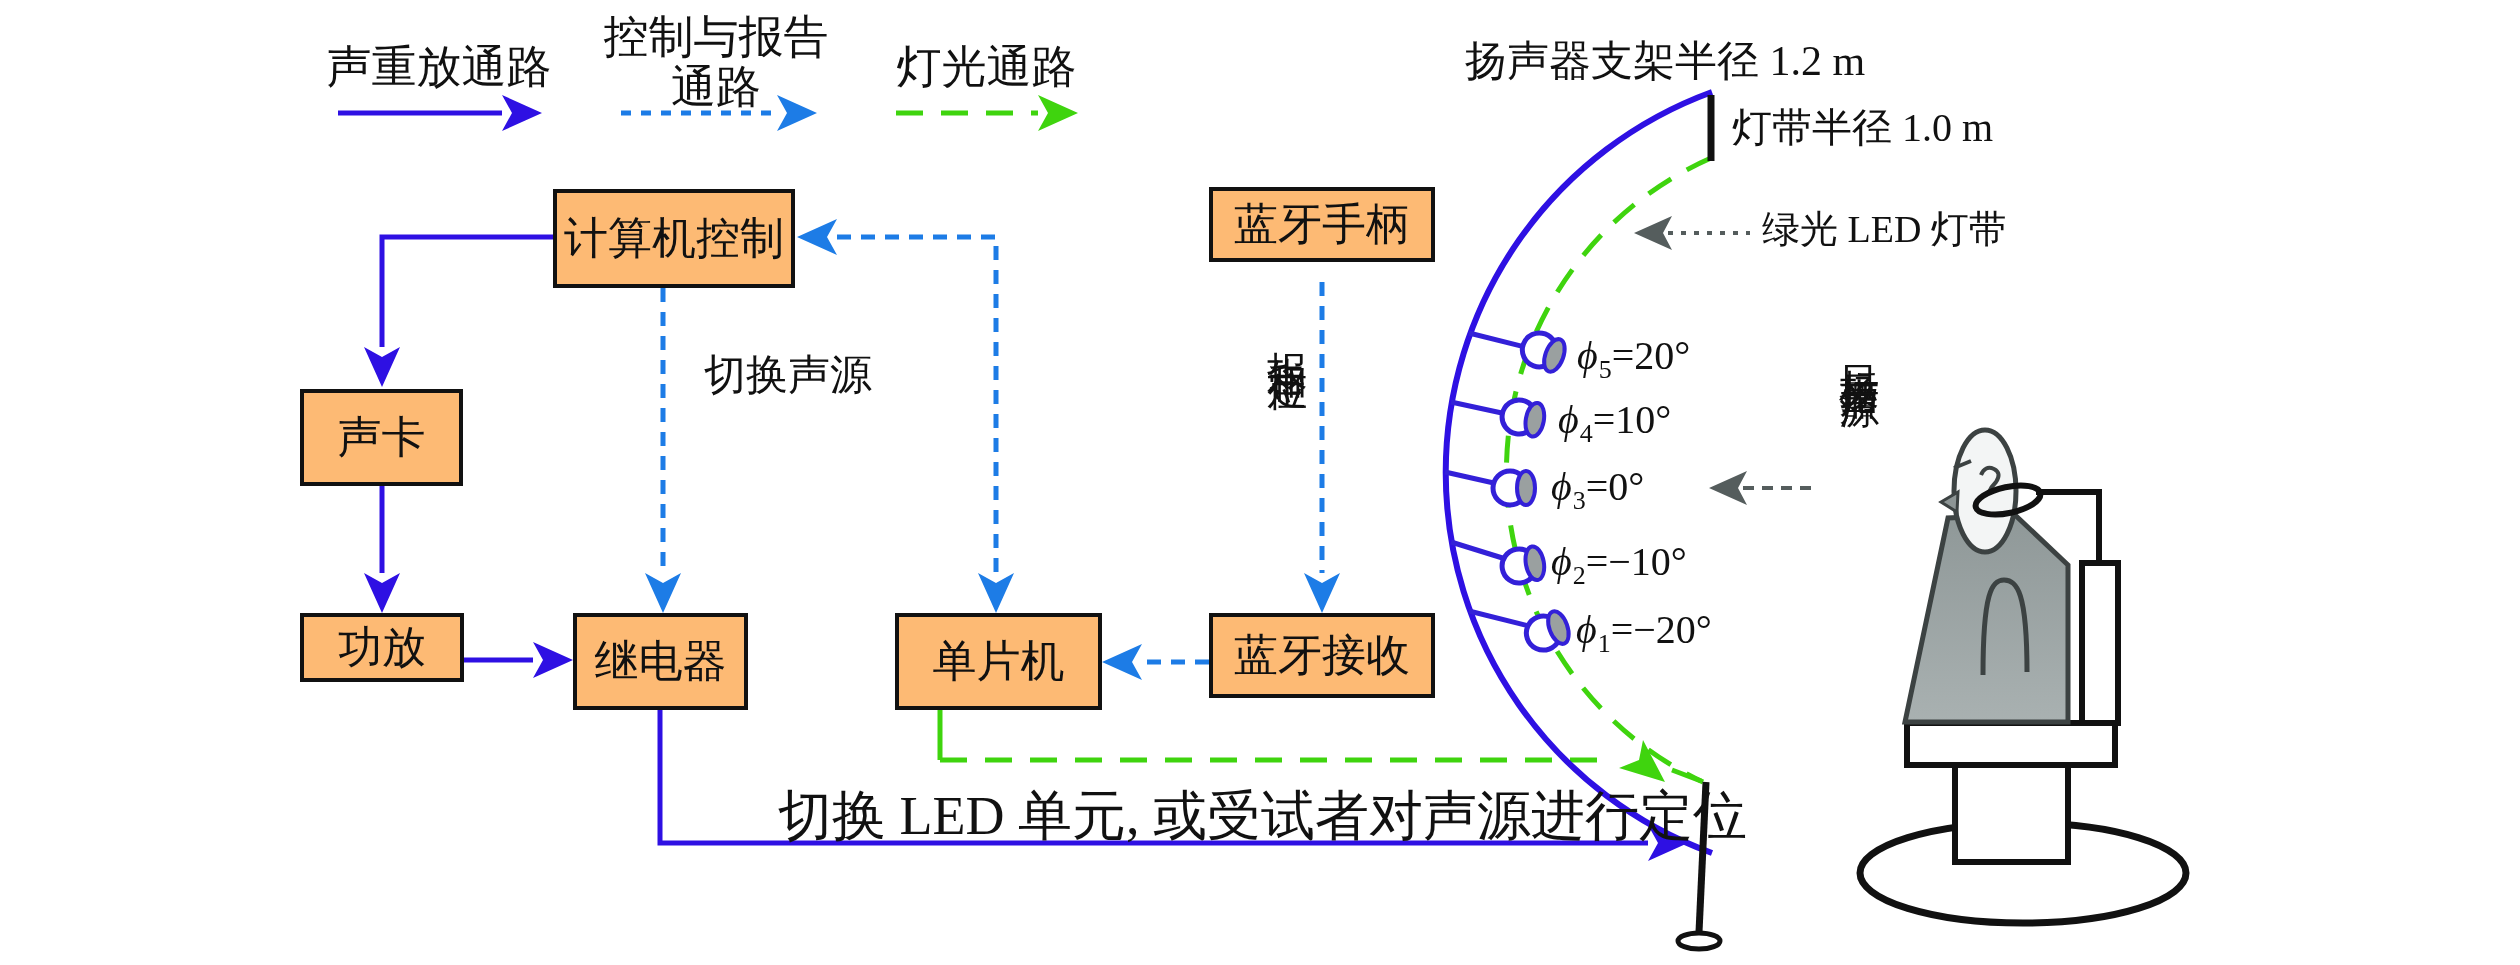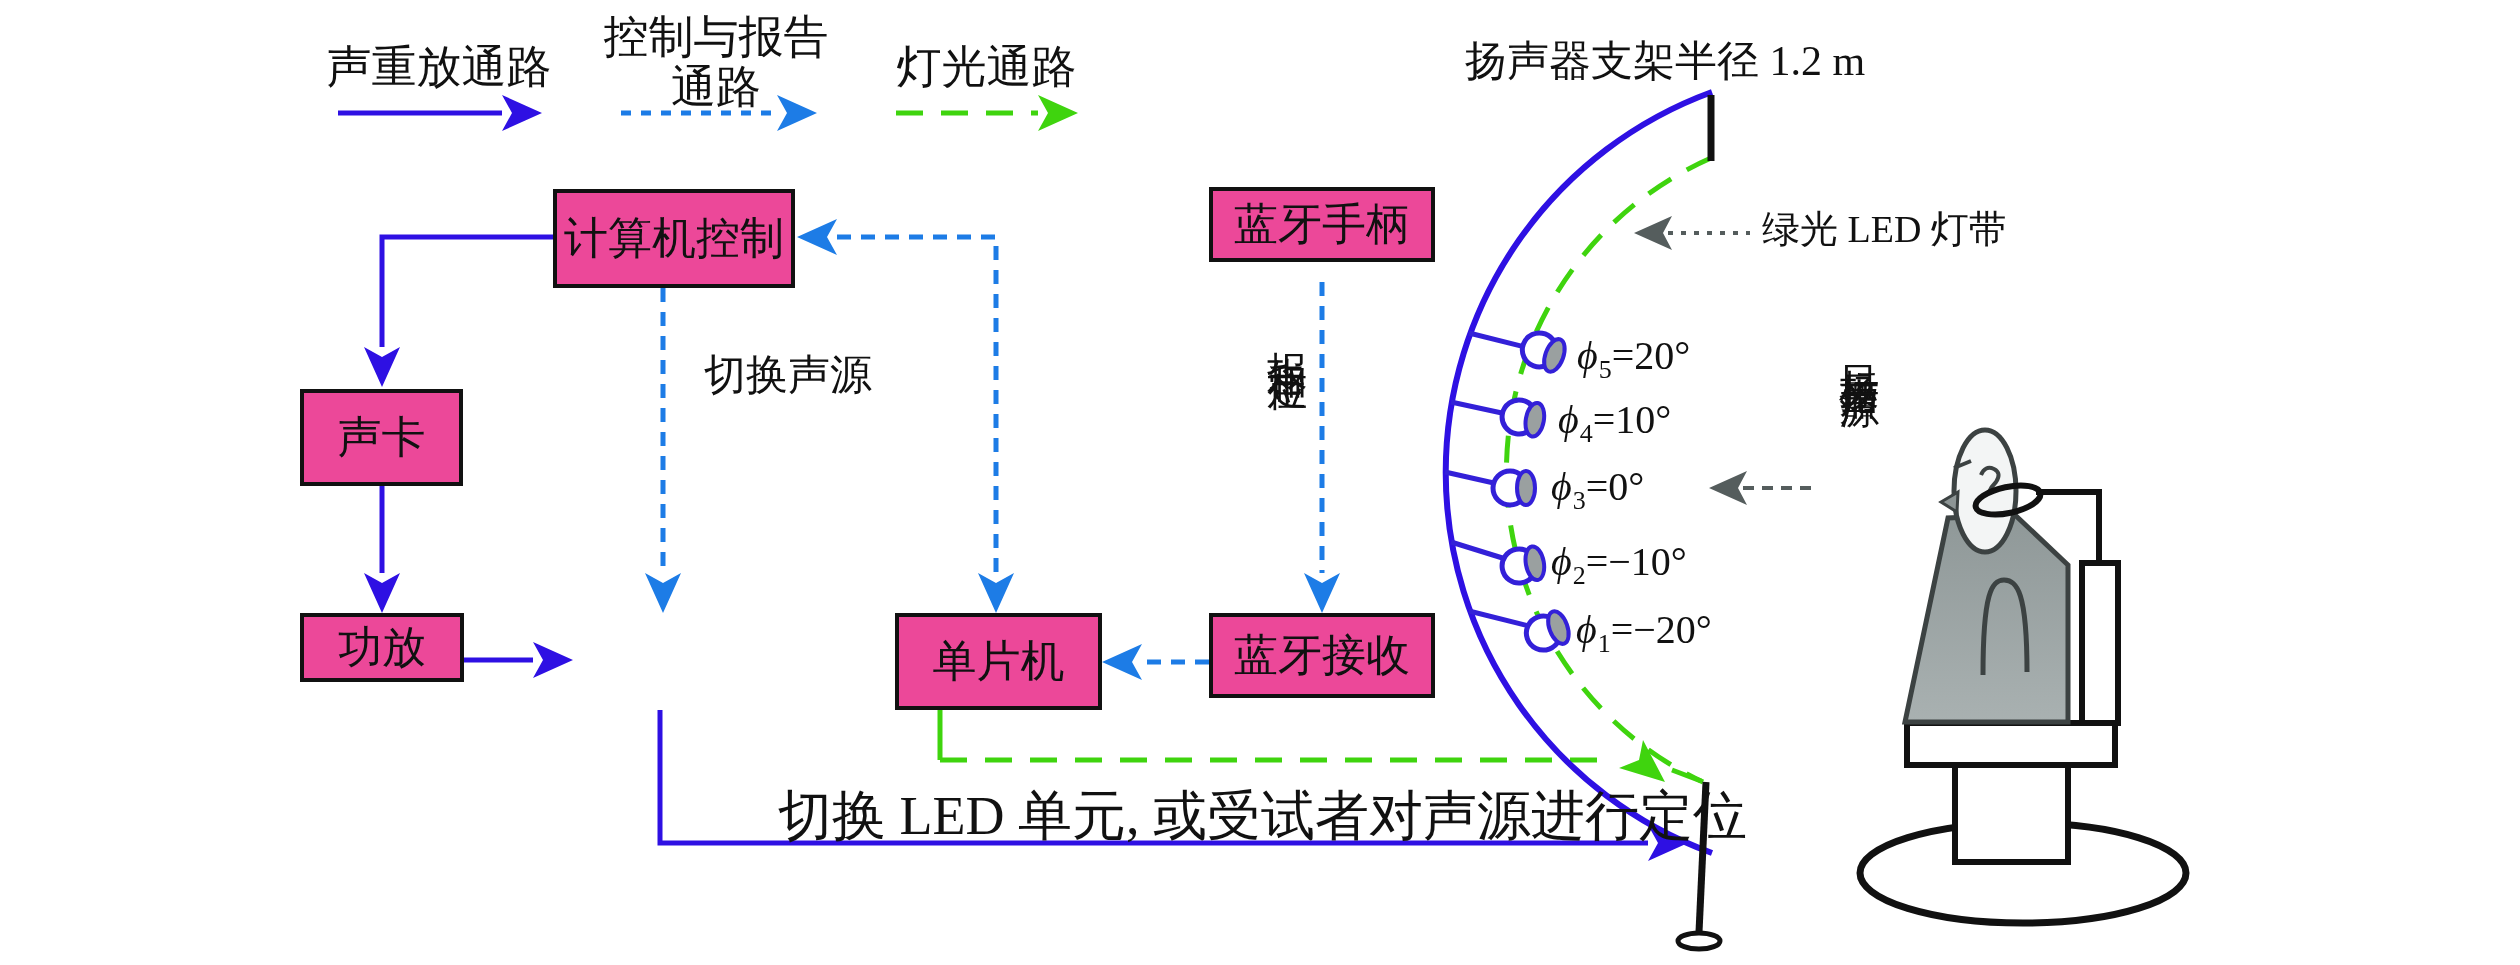--- a/index.html
+++ b/index.html
@@ -2,21 +2,21 @@
 <html><head>
 <meta charset="utf-8">
 <style>
   html,body{margin:0;padding:0;background:#fff;}
   .stage{position:relative;width:2520px;height:965px;background:#fff;overflow:hidden;
          font-family:"Liberation Serif","DejaVu Serif",serif;color:#111;}
   .stage svg{position:absolute;left:0;top:0;}
   .lbl{position:absolute;white-space:nowrap;font-size:42px;line-height:1.12;color:#111;}
   .ctr{text-align:center;}
   .vert{writing-mode:vertical-rl;text-orientation:upright;letter-spacing:5px;}
-  .box{position:absolute;box-sizing:border-box;border:4px solid #111;background:#ec4899;
+  .box{position:absolute;box-sizing:border-box;border:4px solid #111;background:#fdba74;
        display:flex;align-items:center;justify-content:center;font-size:44px;}
   .spk{font-size:40px;}
   .spk .phi{font-style:italic;padding-right:1px;}
   .spk sub{font-size:65%;}
   .f45{font-size:45px;}
   .f40{font-size:40px;}
   .f38{font-size:38px;}
 </style>
 </head>
 <body>
@@ -129,35 +129,39 @@
 
   <div class="box" style="left:553px;top:189px;width:242px;height:99px;">
     <span>计算机控制</span>
   </div>
   <div class="box" style="left:300px;top:389px;width:163px;height:97px;">
     <span>声卡</span>
   </div>
   <div class="box" style="left:300px;top:613px;width:164px;height:69px;">
     <span>功放</span>
   </div>
+  <div class="box" style="left:573px;top:613px;width:175px;height:97px;">
+    <span>继电器</span>
+  </div>
   <div class="box" style="left:895px;top:613px;width:207px;height:97px;">
     <span>单片机</span>
   </div>
   <div class="box" style="left:1209px;top:187px;width:226px;height:75px;">
     <span>蓝牙手柄</span>
   </div>
   <div class="box" style="left:1209px;top:613px;width:226px;height:85px;">
     <span>蓝牙接收</span>
   </div>
 
   <div class="lbl" style="left:704px;top:352px;">切换声源</div>
   <div class="lbl vert f40" style="left:1264px;top:320px;">报告和定位</div>
   <div class="lbl" style="left:778px;top:786px;font-size:54px;">切换 LED 单元, 或受试者对声源进行定位</div>
 
   <div class="lbl" style="left:1465px;top:38px;">扬声器支架半径 1.2 m</div>
+  <div class="lbl f40" style="left:1732px;top:106px;">灯带半径 1.0 m</div>
   <div class="lbl f38" style="left:1762px;top:208px;">绿光 LED 灯带</div>
   <div class="lbl vert f40" style="left:1836px;top:334px;letter-spacing:4px;">目标扬声器声源</div>
 
   <div class="lbl spk" style="left:1577px;top:334px;"><span class="phi">ϕ</span><sub>5</sub><span>=20°</span></div>
   <div class="lbl spk" style="left:1558px;top:398px;"><span class="phi">ϕ</span><sub>4</sub><span>=10°</span></div>
   <div class="lbl spk" style="left:1551px;top:465px;"><span class="phi">ϕ</span><sub>3</sub><span>=0°</span></div>
   <div class="lbl spk" style="left:1551px;top:540px;"><span class="phi">ϕ</span><sub>2</sub><span>=−10°</span></div>
   <div class="lbl spk" style="left:1576px;top:608px;font-family:Liberation Serif, serif;"><span class="phi">ϕ</span><sub>1</sub><span>=−20°</span></div>
 
 </div>

